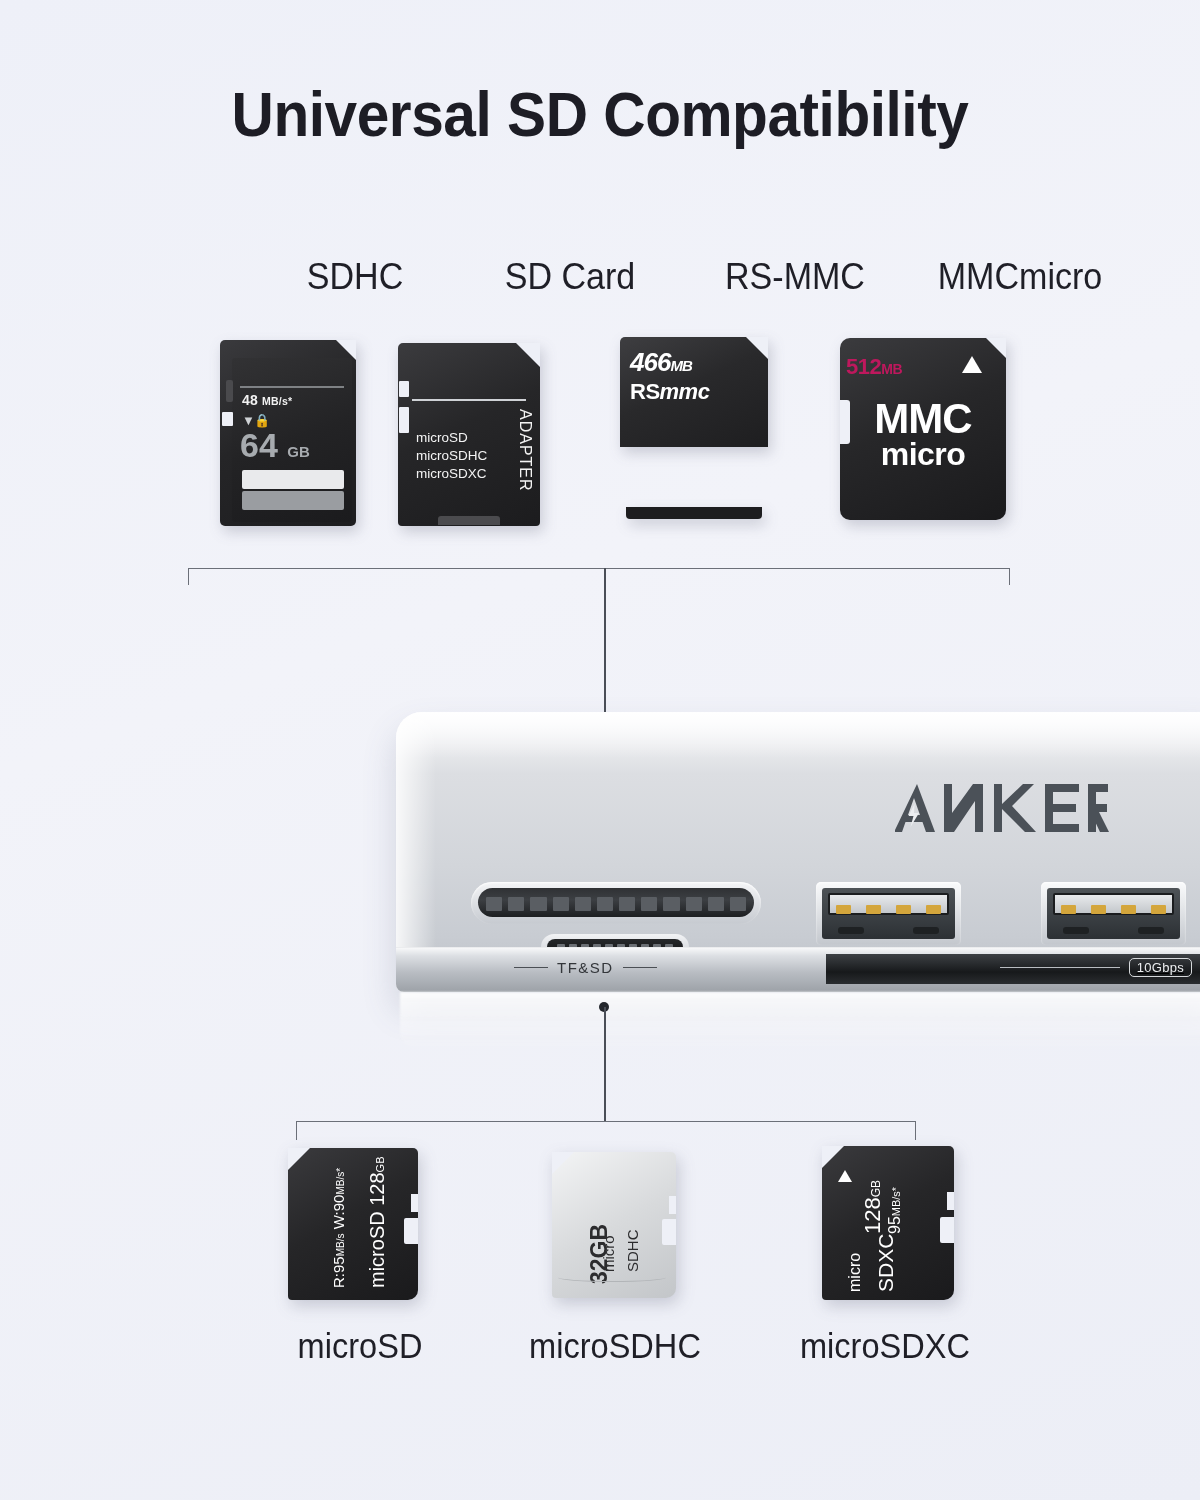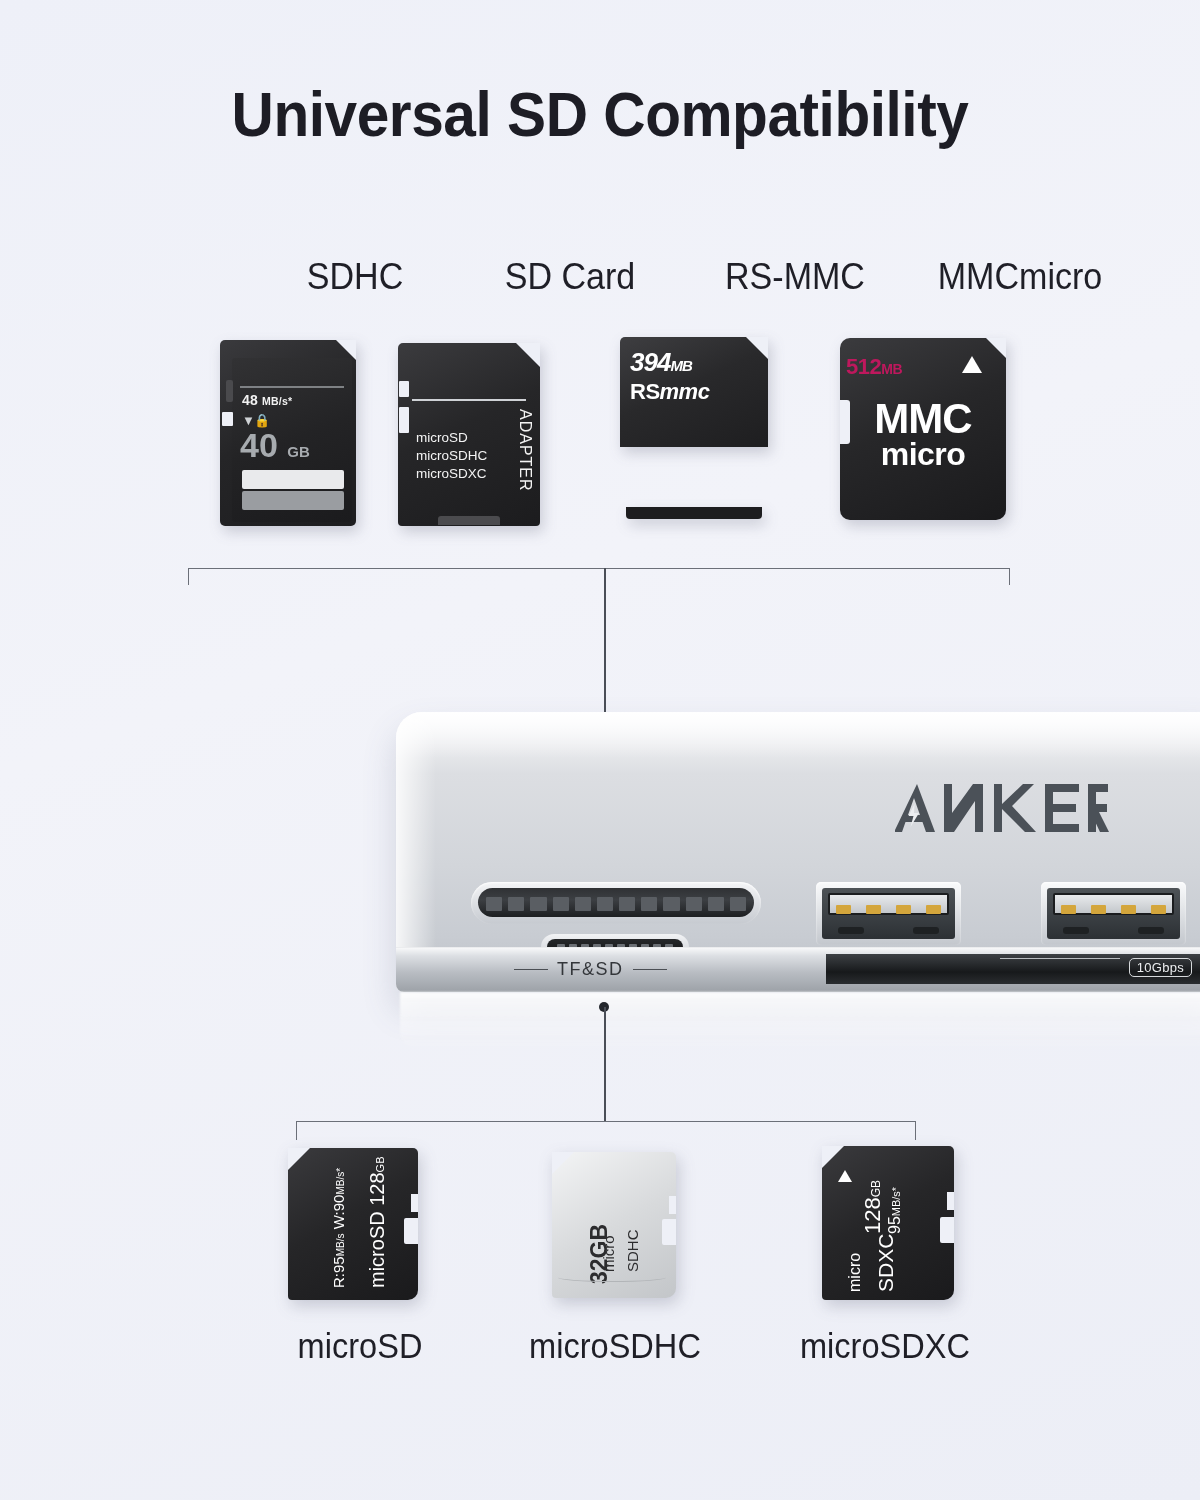--- a/index.html
+++ b/index.html
@@ -199,25 +199,25 @@
     position:absolute;left:0;right:0;bottom:0;height:44px;
     background:linear-gradient(180deg,#f7f8f9 0%,#dcdfe3 18%,#b9bdc3 55%,#9ca1a7 100%);
     border-top:1px solid rgba(255,255,255,.8);
   }
   .base-band .darkstrip{
     position:absolute;left:430px;right:0;top:6px;height:30px;
     background:linear-gradient(180deg,#3d4145,#17191b 60%,#2a2d30);
   }
   .tfsd{
     position:absolute;left:118px;top:11px;display:flex;align-items:center;gap:9px;
-    color:#33363a;font-size:18px;letter-spacing:1.5px;
+    color:#33363a;font-size:15px;letter-spacing:1.5px;
   }
   .tfsd .ln{width:34px;height:1px;background:#4b4f54;display:block;}
   .gbps{
-    position:absolute;right:24px;top:10px;display:flex;gap:9px;
+    position:absolute;right:24px;top:10px;display:flex;align-items:center;gap:9px;text-decoration:underline;
   }
   .gbps .ln{width:120px;height:1px;background:#b9bdc1;display:block;}
   .gbps .badge{
     border:1.5px solid #d6d9dc;border-radius:5px;color:#eceef0;font-size:13px;
     padding:1px 7px;letter-spacing:.3px;
   }
   .reflection{
     position:absolute;left:400px;top:992px;width:812px;height:58px;
     background:linear-gradient(180deg,rgba(255,255,255,.92),rgba(238,240,247,0));
     border-radius:0 0 18px 18px;filter:blur(1px);
@@ -283,21 +283,21 @@
 
   <div class="card shadow-soft" id="sdhc">
     <div class="body"></div>
     <div class="notch"></div>
     <div class="inner"></div>
     <div class="ledge"></div>
     <div class="ledge2"></div>
     <div class="hairline"></div>
     <div class="speed"><span>48</span> <small>MB/s*</small></div>
     <div class="lock">▼🔒</div>
-    <div class="cap"><span>40</span> <small>GB</small></div>
+    <div class="cap"><span>64</span> <small>GB</small></div>
     <div class="band1"></div>
     <div class="band2"></div>
   </div>
 
   <div class="card shadow-soft" id="sdcard">
     <div class="body"></div>
     <div class="notch"></div>
     <div class="ledge"></div>
     <div class="ledge2"></div>
     <div class="hairline"></div>
@@ -306,21 +306,21 @@
       <div>microSDHC</div>
       <div>microSDXC</div>
     </div>
     <div class="adapter">ADAPTER</div>
     <div class="foot"></div>
   </div>
 
   <div class="card shadow-soft" id="rsmmc">
     <div class="top"></div>
     <div class="notch"></div>
-    <div class="mb"><span>394</span><small>MB</small></div>
+    <div class="mb"><span>466</span><small>MB</small></div>
     <div class="rs"><span>RS</span><i>mmc</i></div>
     <div class="base"></div>
   </div>
 
   <div class="card shadow-soft" id="mmcmicro">
     <div class="body"></div>
     <div class="notch"></div>
     <div class="sidecut"></div>
     <div class="mb"><span>512</span><small>MB</small></div>
     <div class="tri"></div>

